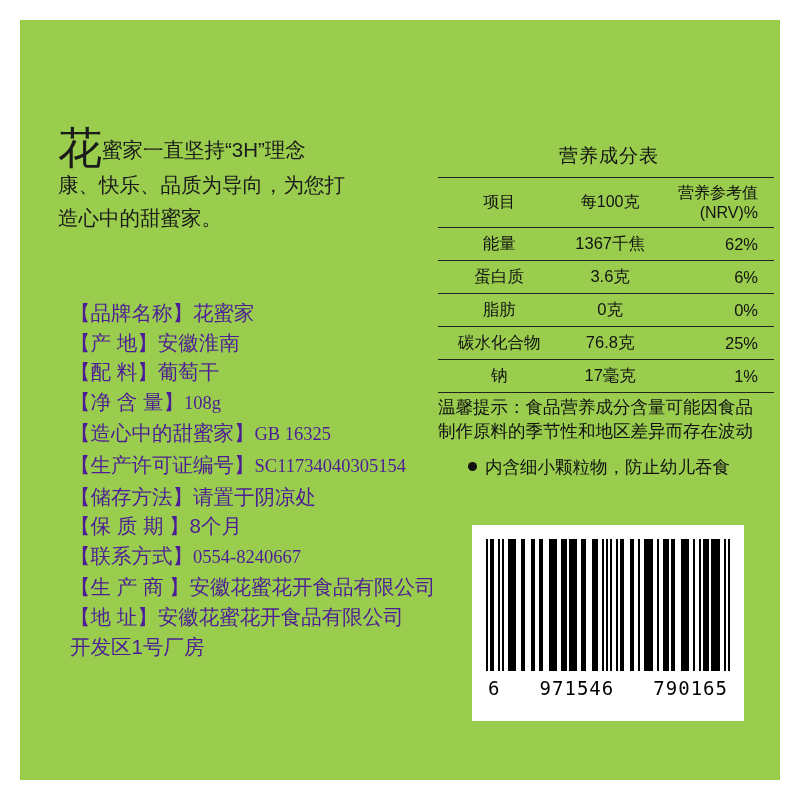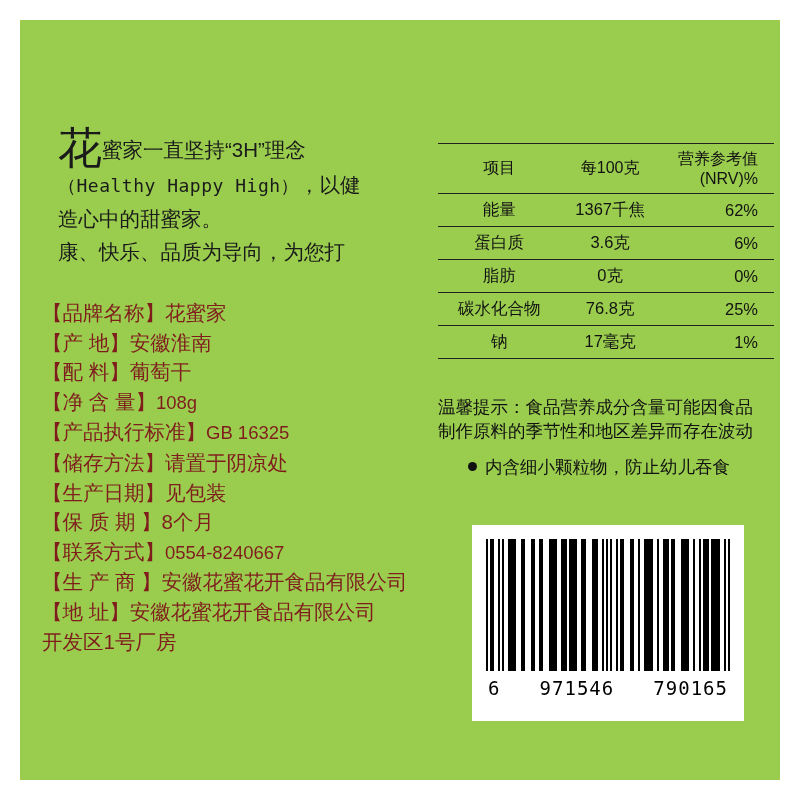--- a/index.html
+++ b/index.html
@@ -41,38 +41,38 @@
     vertical-align: -6px;
     letter-spacing: 0;
   }
   .latin {
     font-family: "DejaVu Sans Mono", monospace;
     font-size: 18px;
     letter-spacing: 0.5px;
   }
   .spec-list {
     position: absolute;
-    left: 22px;
+    left: 50px;
     top: 278px;
     width: 420px;
     font-size: 20.5px;
     line-height: 29.6px;
-    color: #7f1d1d;
+    color: #4c1d95;
   }
   .spec-row {
     white-space: nowrap;
   }
   .spec-key {
     display: inline;
   }
   .spec-val {
     display: inline;
   }
   .num {
-    font-family: Liberation Sans, sans-serif;
+    font-family: Liberation Serif, serif;
     font-size: 18.5px;
     letter-spacing: 0px;
   }
   
   .nutri-wrap {
     position: absolute;
     left: 418px;
     top: 123px;
     width: 342px;
   }
@@ -182,67 +182,65 @@
 </style>
 </head>
 <body>
 
 <div id="label">
 
   <div class="left-col">
     <div class="brand-para">
       <span class="brand-big">花</span><span>蜜家一直坚持“3H”理念</span>
     </div>
-    <div class="brand-para">
-      <span class="latin">（Healthy Happy High）</span><span>，以健</span>
-    </div>
+    <div class="brand-para">康、快乐、品质为导向，为您打</div>
     <div class="brand-para">造心中的甜蜜家。</div>
-    <div class="brand-para">康、快乐、品质为导向，为您打</div>
   </div>
 
   <div class="spec-list">
     <div class="spec-row">
       <span class="spec-key">【品牌名称】</span><span class="spec-val">花蜜家</span>
     </div>
     <div class="spec-row">
       <span class="spec-key">【产    地】</span><span class="spec-val">安徽淮南</span>
     </div>
     <div class="spec-row">
       <span class="spec-key">【配    料】</span><span class="spec-val">葡萄干</span>
     </div>
     <div class="spec-row">
       <span class="spec-key">【净 含 量】</span><span class="spec-val num">108g</span>
     </div>
     <div class="spec-row">
-      <span class="spec-key">【产品执行标准】</span><span class="spec-val num">GB 16325</span>
+      <span class="spec-key">【造心中的甜蜜家】</span><span class="spec-val num">GB 16325</span>
+    </div>
+    <div class="spec-row">
+      <span class="spec-key">【生产许可证编号】</span><span class="spec-val num">SC11734040305154</span>
     </div>
     <div class="spec-row">
       <span class="spec-key">【储存方法】</span><span class="spec-val">请置于阴凉处</span>
     </div>
     <div class="spec-row">
-      <span class="spec-key">【生产日期】</span><span class="spec-val">见包装</span>
-    </div>
-    <div class="spec-row">
       <span class="spec-key">【保 质 期 】</span><span class="spec-val">8个月</span>
     </div>
     <div class="spec-row">
       <span class="spec-key">【联系方式】</span><span class="spec-val num">0554-8240667</span>
     </div>
     <div class="spec-row">
       <span class="spec-key">【生 产 商 】</span><span class="spec-val">安徽花蜜花开食品有限公司</span>
     </div>
     <div class="spec-row">
       <span class="spec-key">【地    址】</span><span class="spec-val">安徽花蜜花开食品有限公司</span>
     </div>
     <div class="spec-row">
       <span class="spec-val">开发区1号厂房</span>
     </div>
   </div>
 
   <div class="nutri-wrap">
+    <div class="nutri-title">营养成分表</div>
     <table class="nutri">
       <tbody>
           <tr class="head">
         <td class="item">项目</td>
         <td class="per">每100克</td>
         <td class="nrv nrv-label">营养参考值(NRV)%</td>
       </tr>
       <tr>
         <td class="item">能量</td>
         <td class="per">1367千焦</td>

